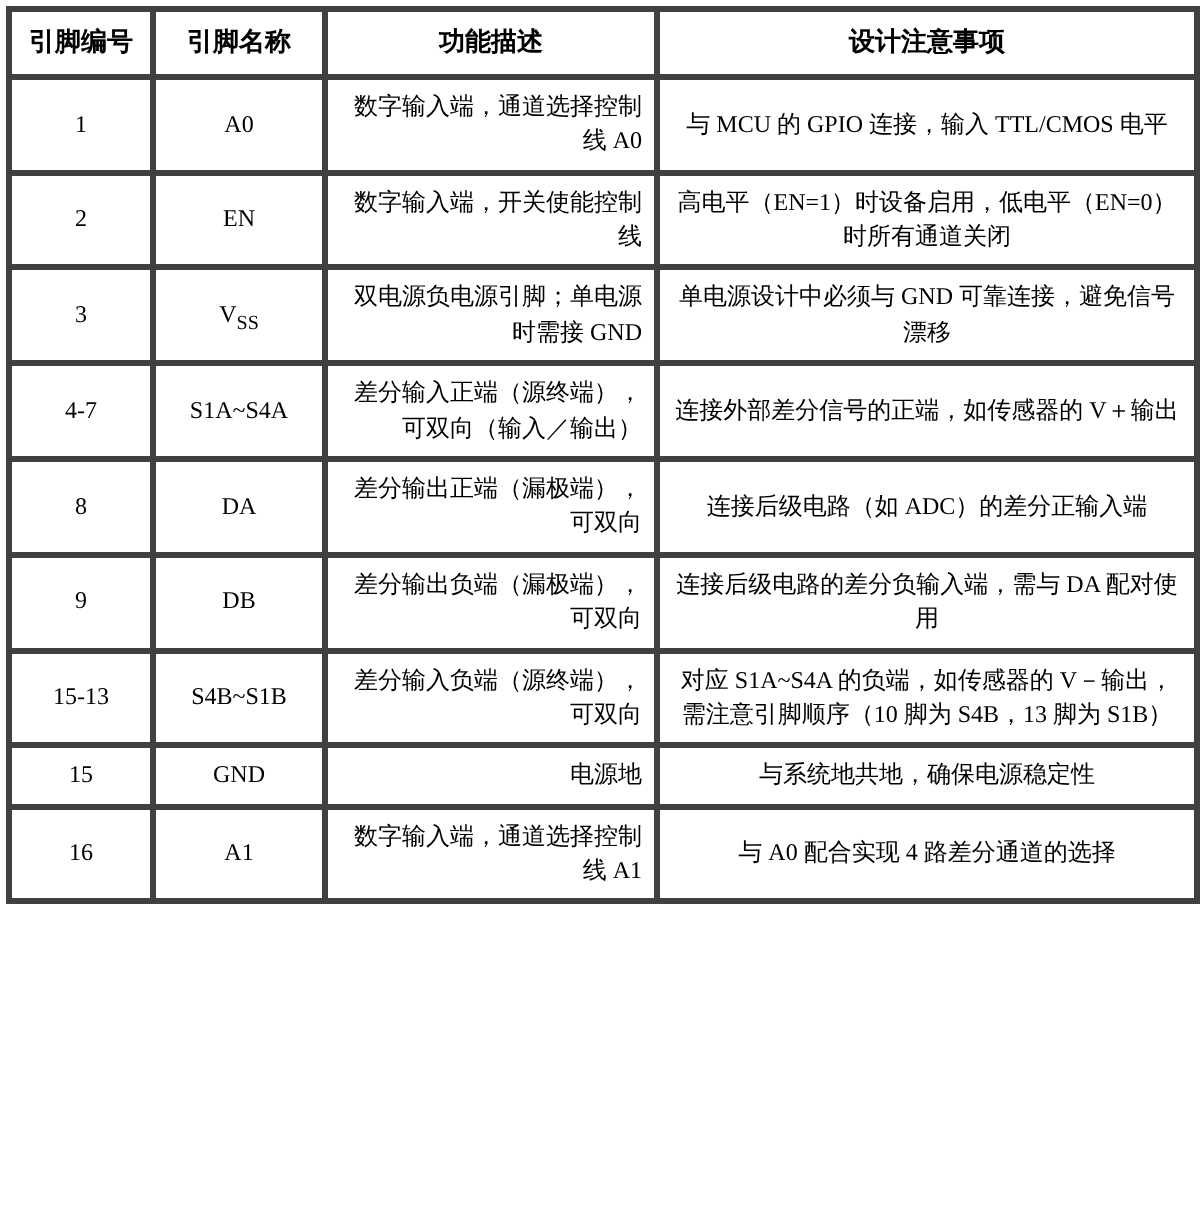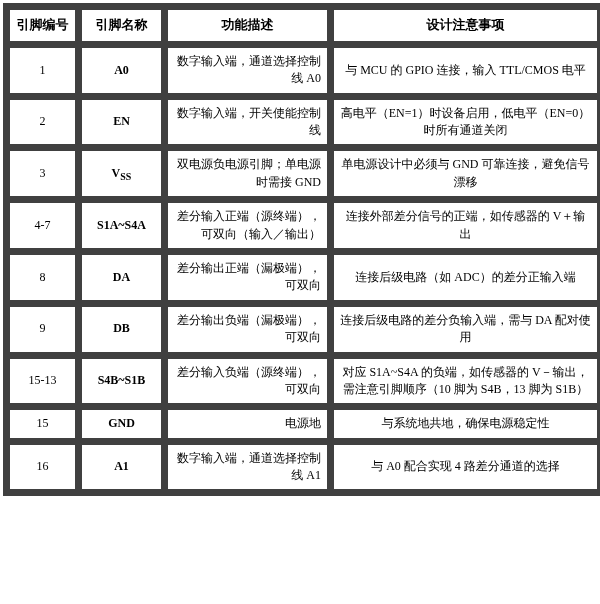--- a/index.html
+++ b/index.html
@@ -21,39 +21,39 @@
     background: #ffffff;
   }
   table.pin-table {
     width: 594px;
     border-collapse: collapse;
     table-layout: fixed;
     border: 1px solid #000;
   }
   table.pin-table th,
   table.pin-table td {
-    border: 7px solid #404040;
+    border: 3px solid #404040;
     vertical-align: middle;
     font-size: 12px;
     line-height: 1.45;
     padding: 5px 6px;
   }
   table.pin-table th {
     text-align: center;
     font-weight: bold;
     font-size: 13px;
     padding: 6px 4px;
   }
   col.c-num   { width: 72px; }
   col.c-name  { width: 86px; }
   col.c-func  { width: 166px; }
   col.c-note  { width: 270px; }
 
   td.col-num  { text-align: center; }
-  td.col-name { text-align: center; font-weight: bold; }
+  td.col-name { text-align: center; }
   td.col-func { text-align: right; }
   td.col-note { text-align: center; }
 
   .sub {
     font-size: 10px;
     vertical-align: sub;
     line-height: 1;
   }
   .name-wrap {
     display: inline-block;

